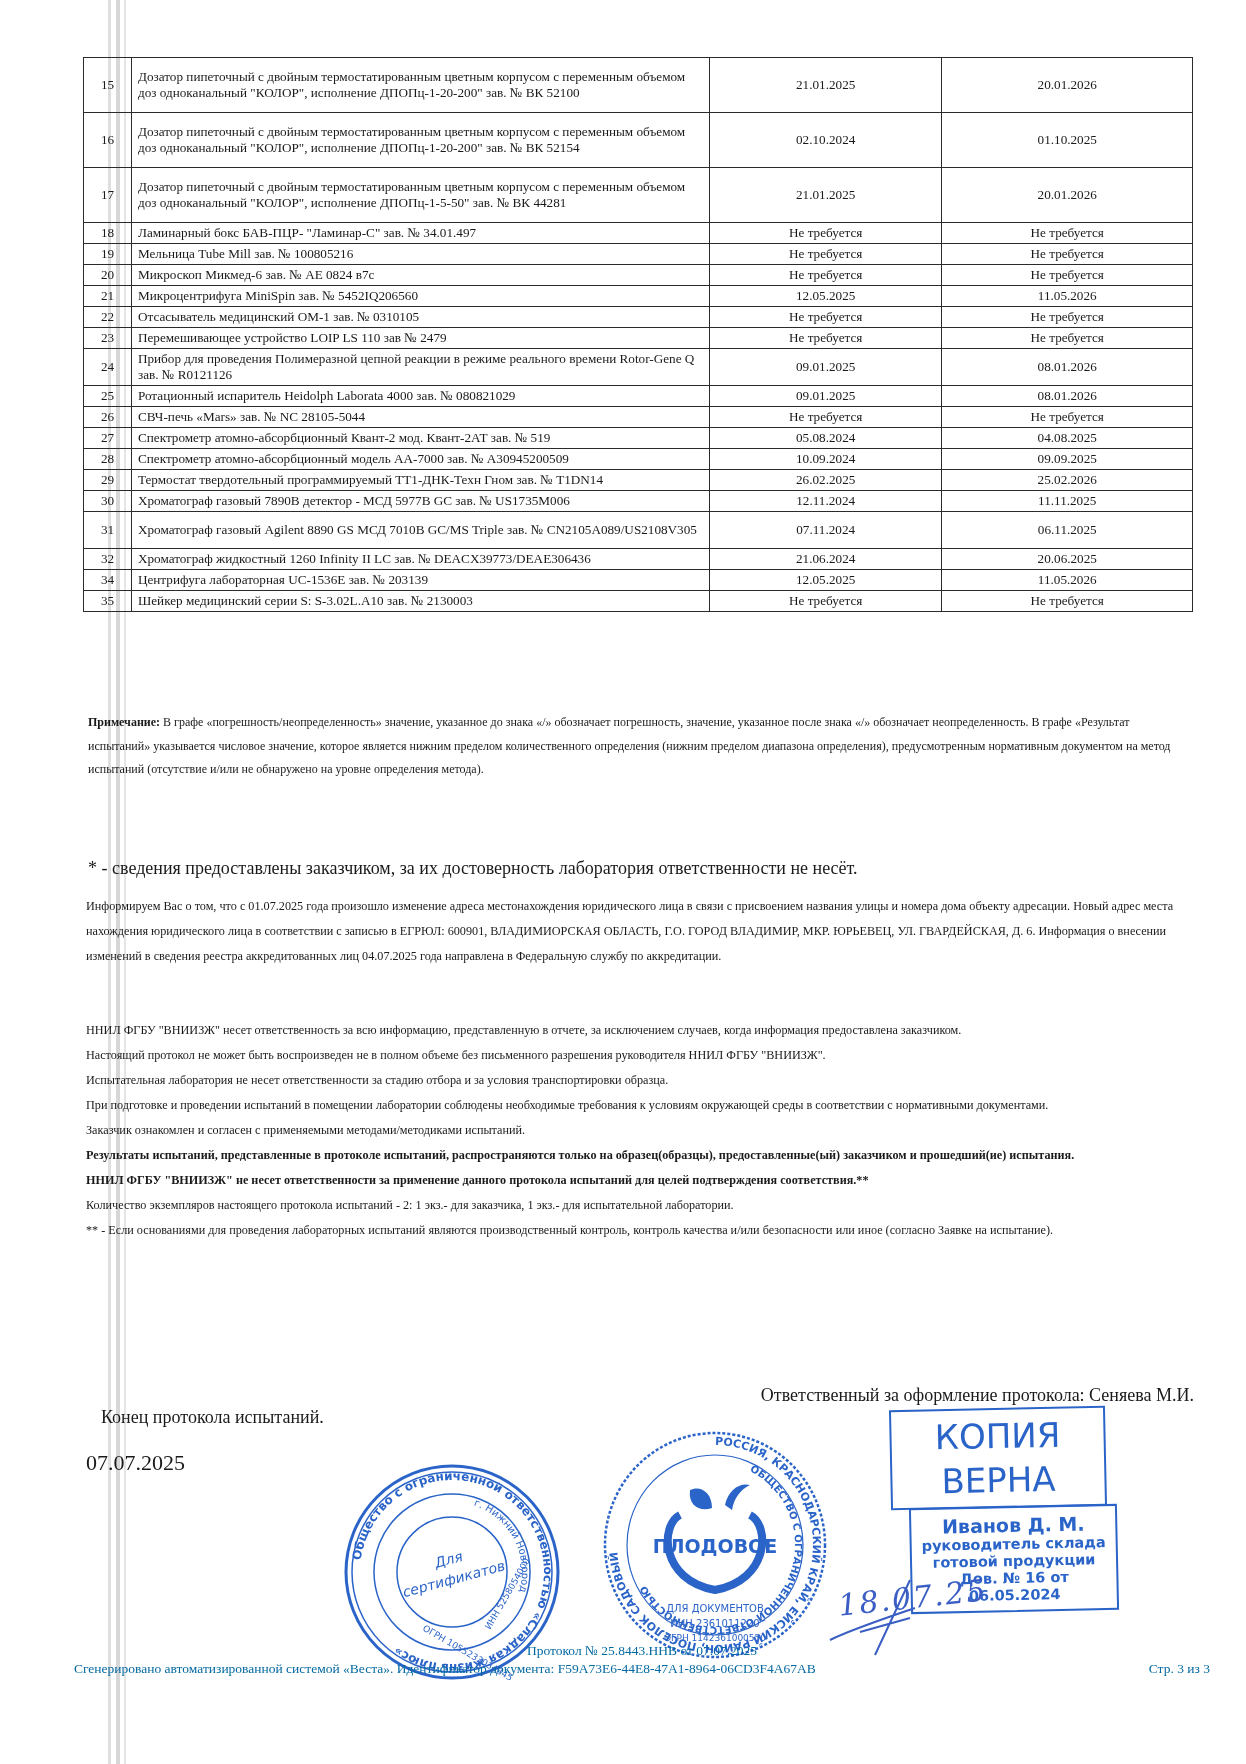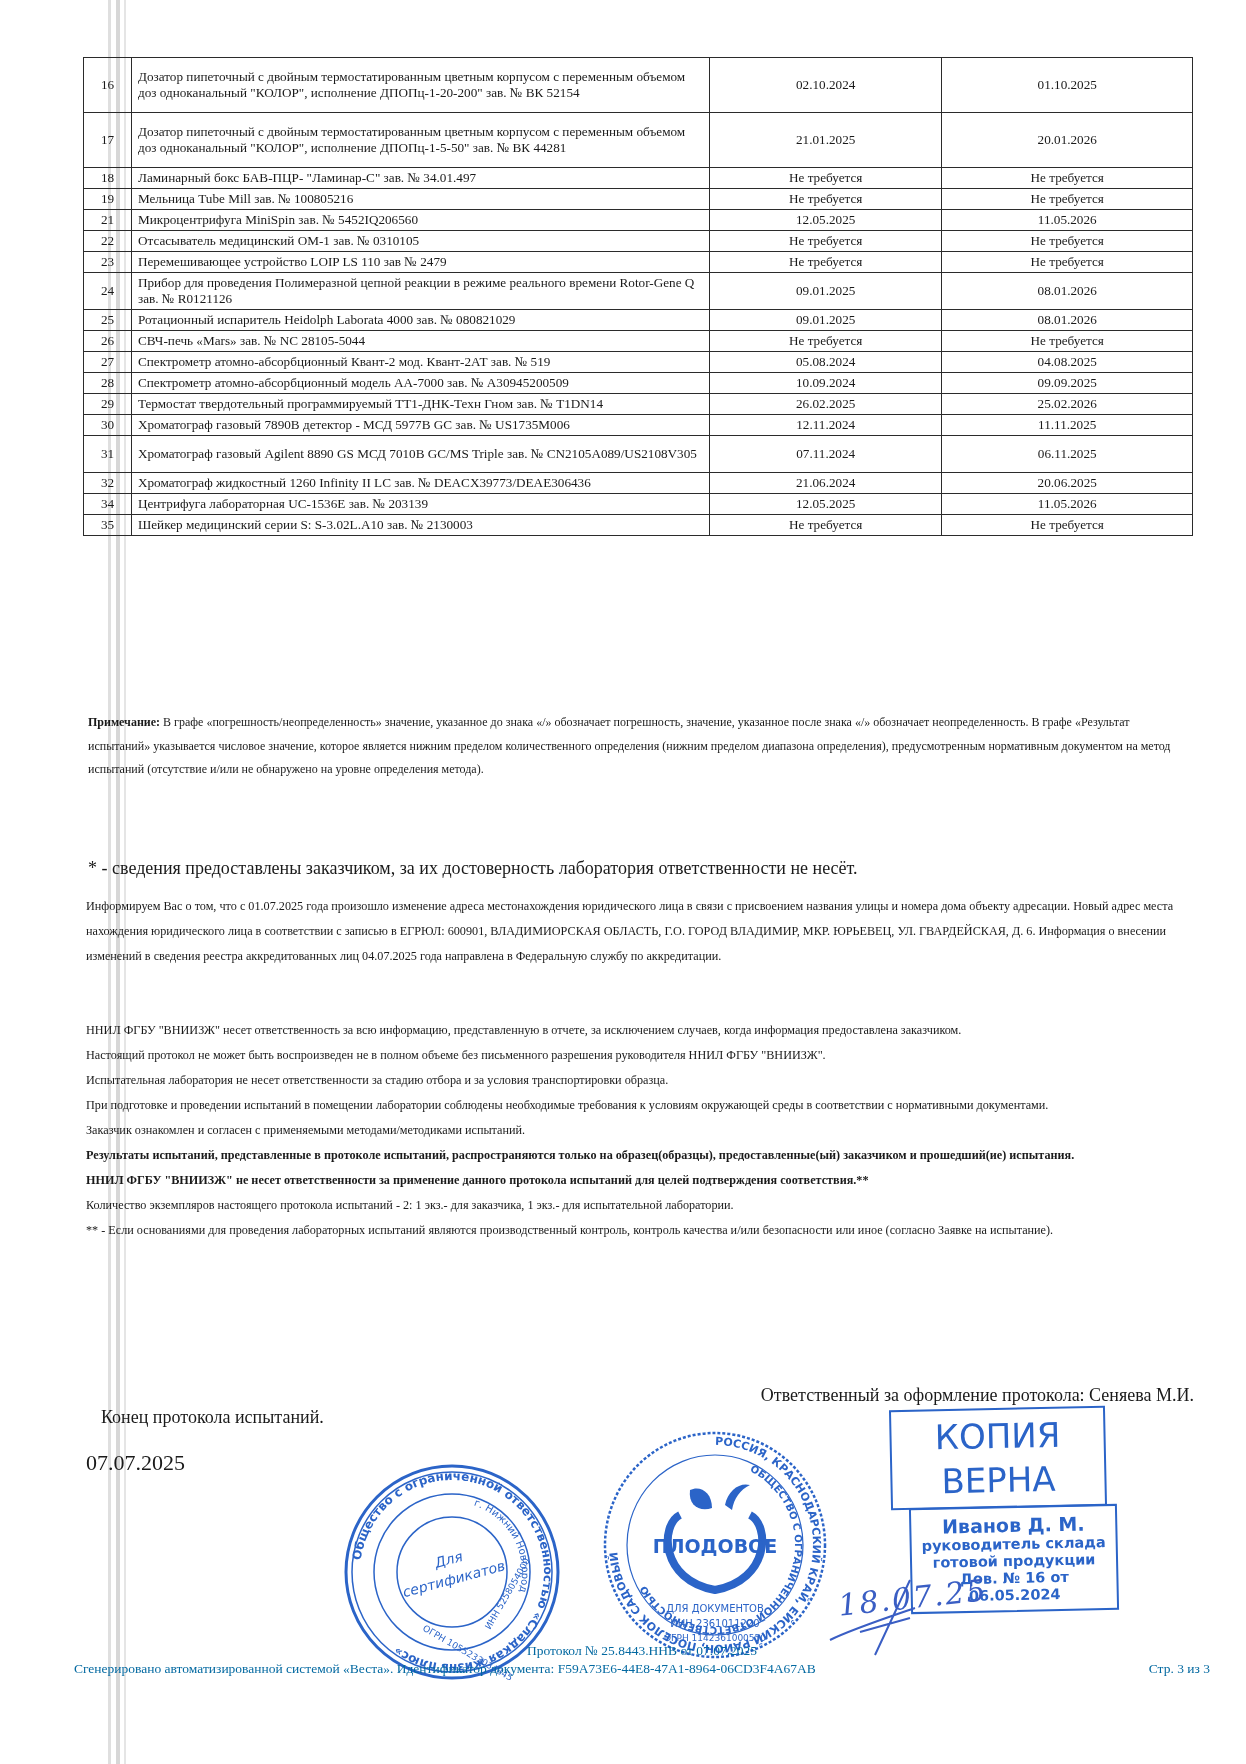--- a/index.html
+++ b/index.html
@@ -66,40 +66,52 @@
 </head>
 <body>
 
 <div class="scan-line l1"></div>
 <div class="scan-line l2"></div>
 <div class="scan-line l3"></div>
 
 <table class="equip">
   <tbody id="equip-body">
       <tr class="tall">
+        <td class="num">15</td>
+        <td class="name">Дозатор пипеточный с двойным термостатированным цветным корпусом с переменным объемом доз одноканальный "КОЛОР", исполнение ДПОПц-1-20-200" зав. № ВК 52100</td>
+        <td class="d1">21.01.2025</td>
+        <td class="d2">20.01.2026</td>
+      </tr>
+      <tr class="tall">
         <td class="num">16</td>
         <td class="name">Дозатор пипеточный с двойным термостатированным цветным корпусом с переменным объемом доз одноканальный "КОЛОР", исполнение ДПОПц-1-20-200" зав. № ВК 52154</td>
         <td class="d1">02.10.2024</td>
         <td class="d2">01.10.2025</td>
       </tr>
       <tr class="tall">
         <td class="num">17</td>
         <td class="name">Дозатор пипеточный с двойным термостатированным цветным корпусом с переменным объемом доз одноканальный "КОЛОР", исполнение ДПОПц-1-5-50" зав. № ВК 44281</td>
         <td class="d1">21.01.2025</td>
         <td class="d2">20.01.2026</td>
       </tr>
       <tr class="short">
         <td class="num">18</td>
         <td class="name">Ламинарный бокс БАВ-ПЦР- "Ламинар-С" зав. № 34.01.497</td>
         <td class="d1">Не требуется</td>
         <td class="d2">Не требуется</td>
       </tr>
       <tr class="short">
         <td class="num">19</td>
         <td class="name">Мельница Tube Mill зав. № 100805216</td>
+        <td class="d1">Не требуется</td>
+        <td class="d2">Не требуется</td>
+      </tr>
+      <tr class="short">
+        <td class="num">20</td>
+        <td class="name">Микроскоп Микмед-6 зав. № АЕ 0824 в7с</td>
         <td class="d1">Не требуется</td>
         <td class="d2">Не требуется</td>
       </tr>
       <tr class="short">
         <td class="num">21</td>
         <td class="name">Микроцентрифуга MiniSpin зав. № 5452IQ206560</td>
         <td class="d1">12.05.2025</td>
         <td class="d2">11.05.2026</td>
       </tr>
       <tr class="short">

